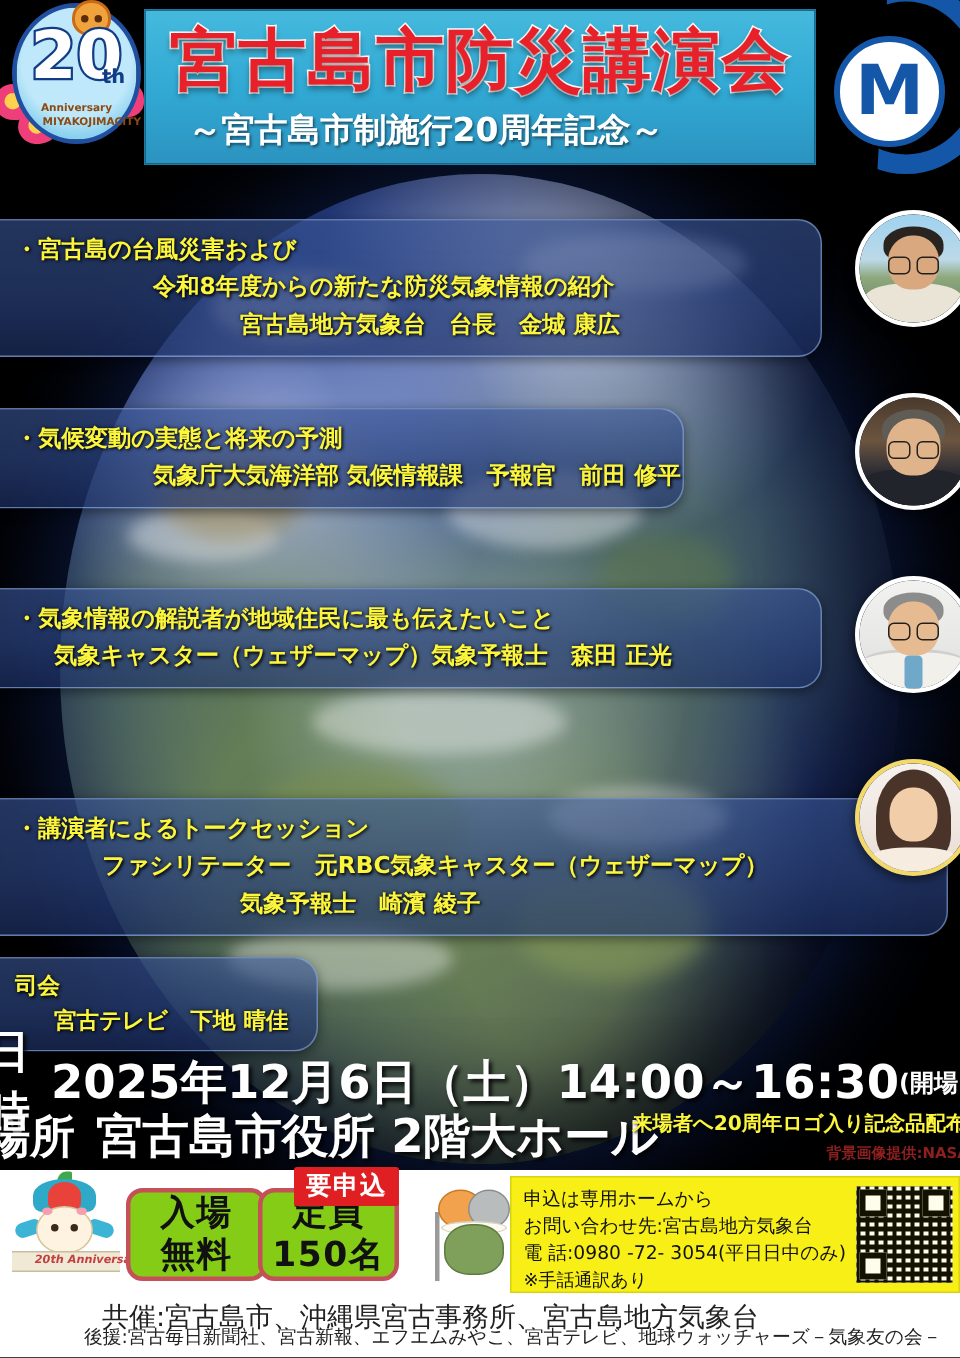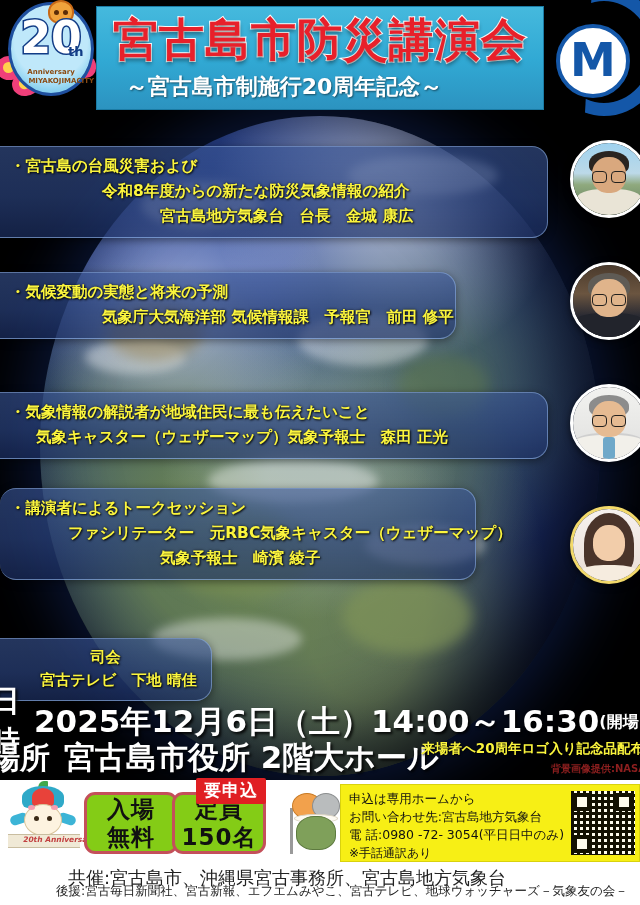--- a/index.html
+++ b/index.html
@@ -101,22 +101,22 @@
     white-space:nowrap;
   }
   .indent1 { padding-left:26px; }
   .indent2 { padding-left:58px; }
   .indent3 { padding-left:92px; }
   .indent4 { padding-left:150px; }
 
   #topic-1 { top:146px; width:548px; }
   #topic-2 { top:272px; width:456px; }
   #topic-3 { top:392px; width:548px; }
-  #topic-4 { top:488px; width:476px;border-radius:16px; }
-  #mc-panel { top:638px; width:212px;text-align:center; }
+  #topic-4 { top:532px; width:632px; }
+  #mc-panel { top:638px; width:212px; }
   #mc-panel .topic-line { font-size:15px; line-height:23px; }
 
   
   .portrait {
     position:absolute; right:-8px; width:78px; height:78px; border-radius:50%;
     z-index:7; border:3px solid #ffffff; overflow:hidden;
     box-shadow:0 2px 7px rgba(0,0,0,.6);
   }
   #portrait-1 { top:140px; }
   #portrait-2 { top:262px; }

